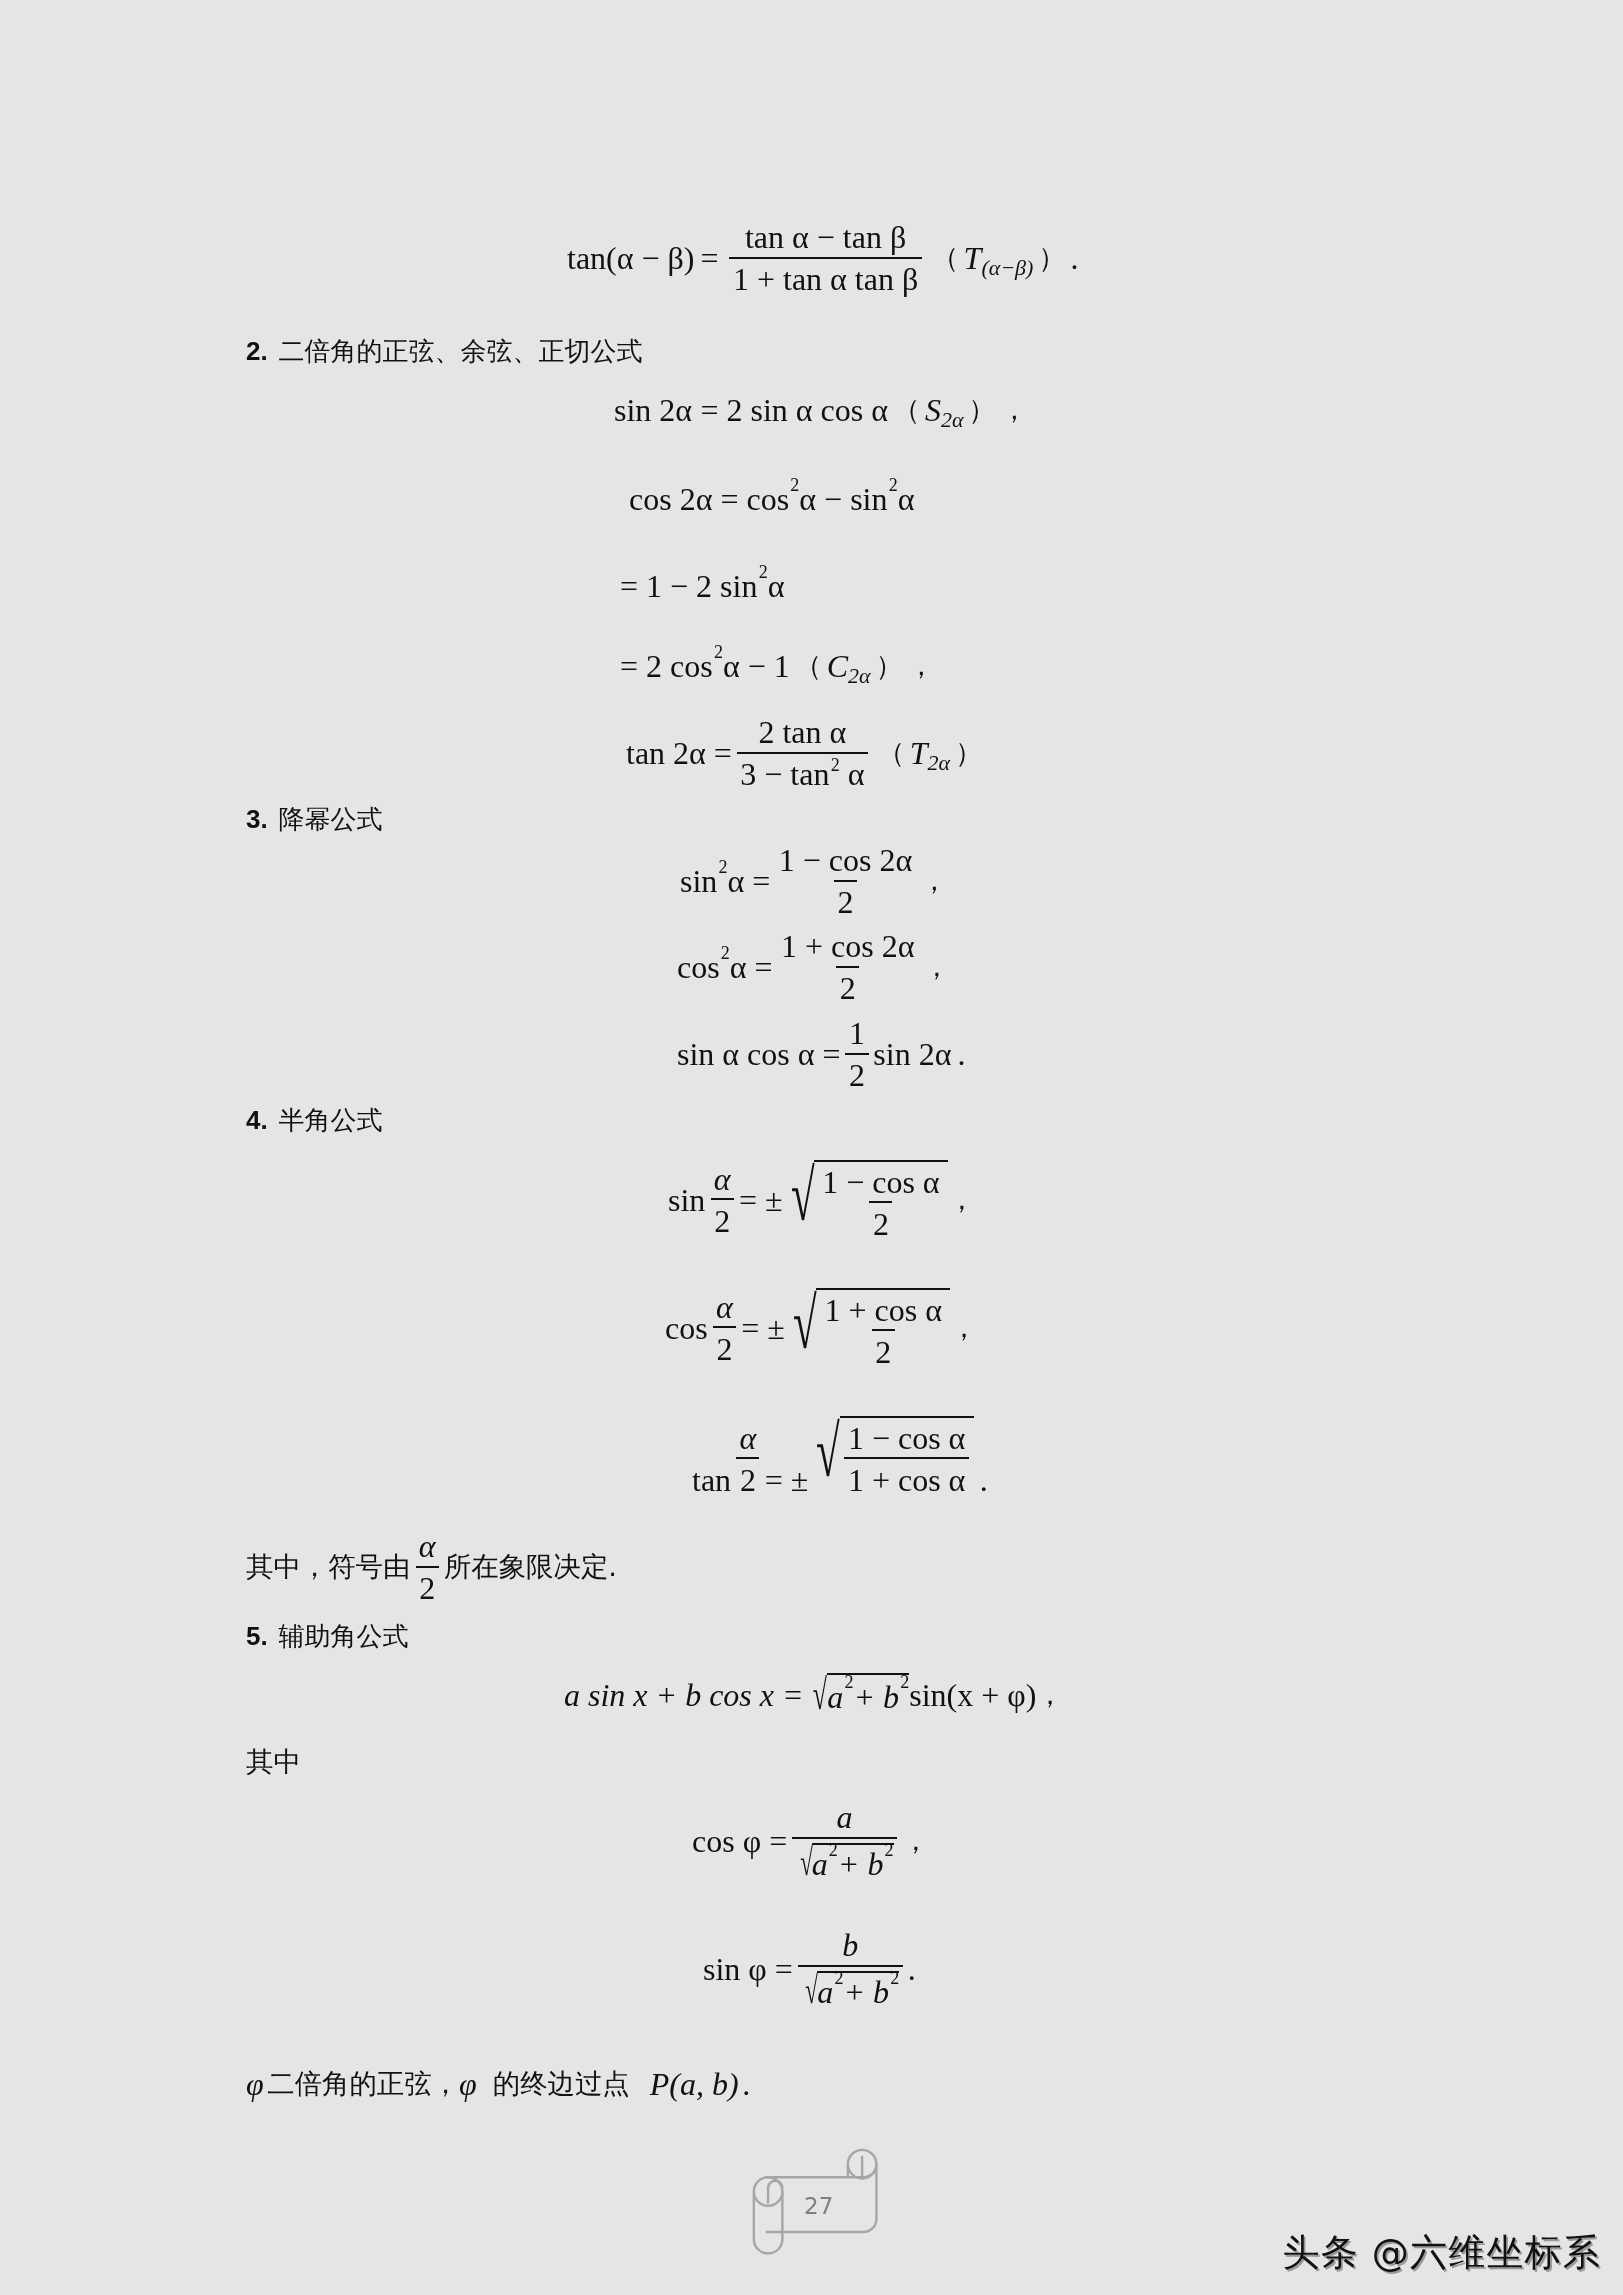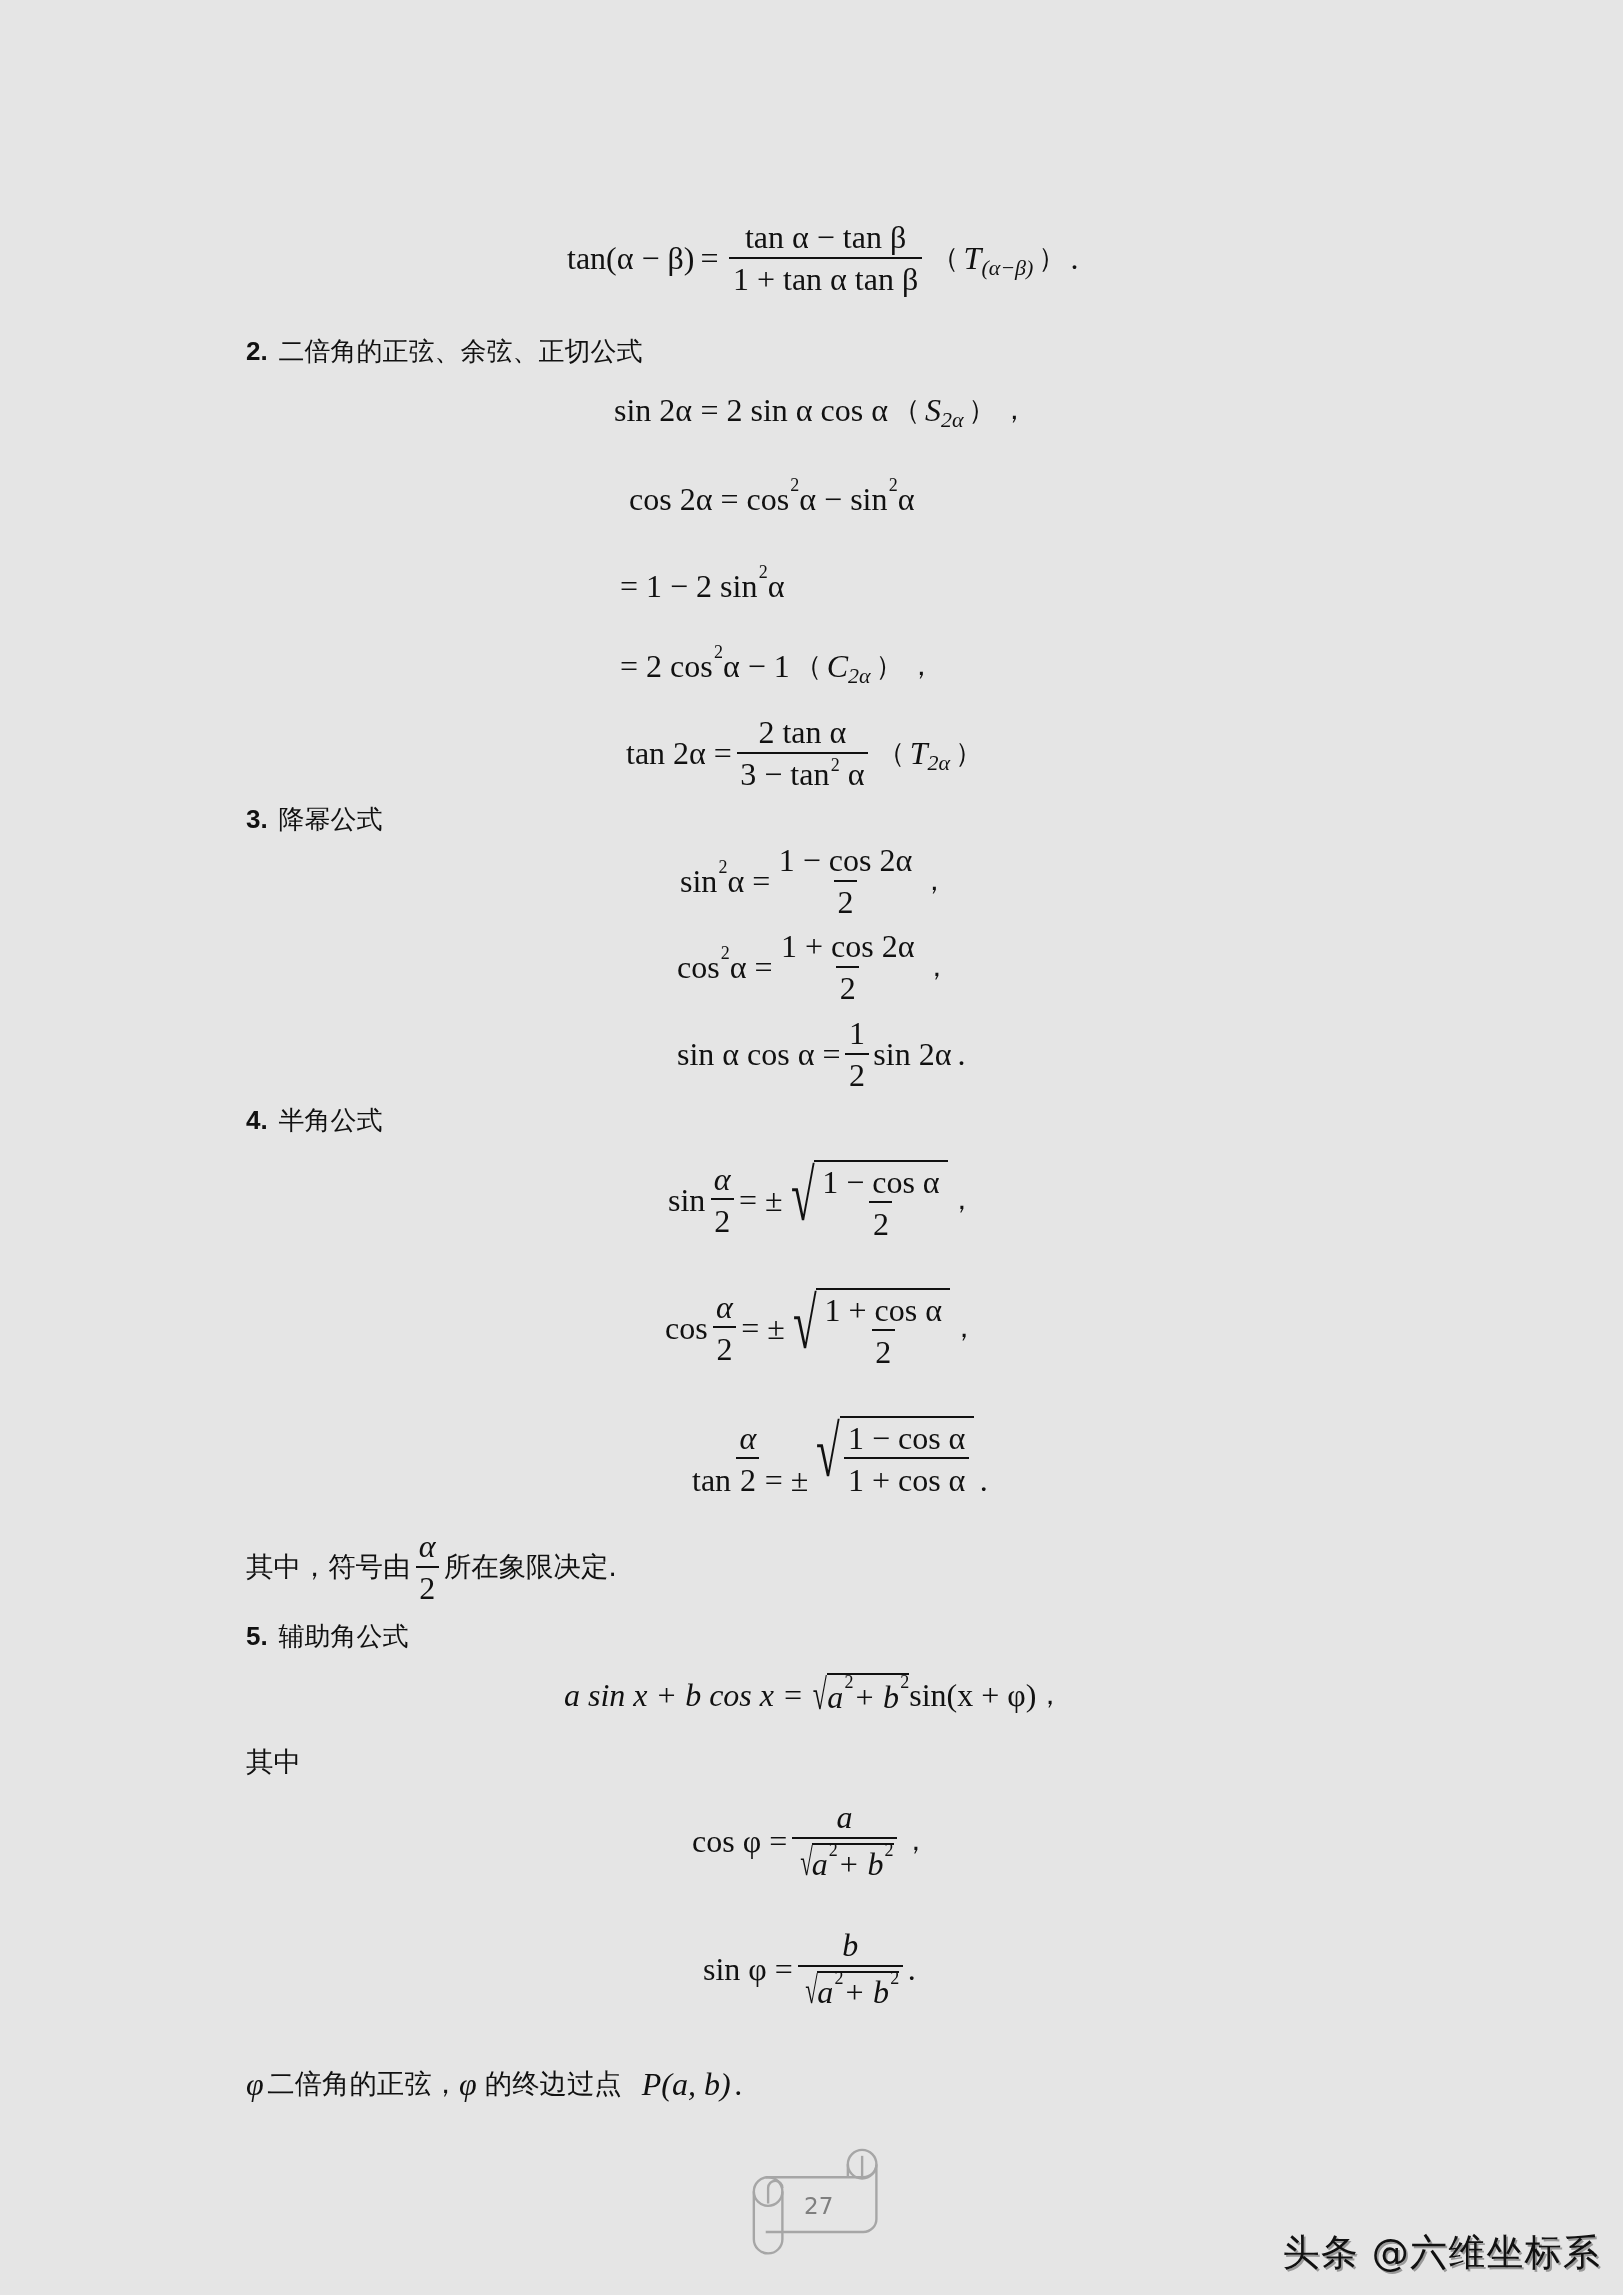--- a/index.html
+++ b/index.html
@@ -259,21 +259,21 @@
         </span>
       </span>
     </span>
     <span>.</span>
   </div>
 
   <div class="row" style="left:246px; top:2066px;">
     <span class="m i">φ</span>
     <span class="cjk" style="margin-left:3.6px;">二倍角的正弦，</span>
     <span class="m i">φ</span>
-    <span class="cjk" style="margin-left:8px;">的终边过点</span>
+    <span class="cjk" style="margin-left:16px;">的终边过点</span>
     <span class="m i" style="margin-left:20px;">P(a, b)</span>
     <span class="m" style="margin-left:3.6px;">.</span>
   </div>
 
   <div class="abs" style="left:737px; top:2138px; width:161px; height:119px;">
     <svg width="161" height="119" viewBox="0 0 270 200">
       <g fill="none" stroke="#a6a6a6" stroke-width="4">
         <path d="M48 66 H212 A22 22 0 0 0 234 44 V136 A22 22 0 0 1 212 158 H48"></path>
         <rect x="28" y="66" width="48" height="128" rx="24"></rect>
         <path d="M28 90 A24 24 0 0 0 76 90"></path>

